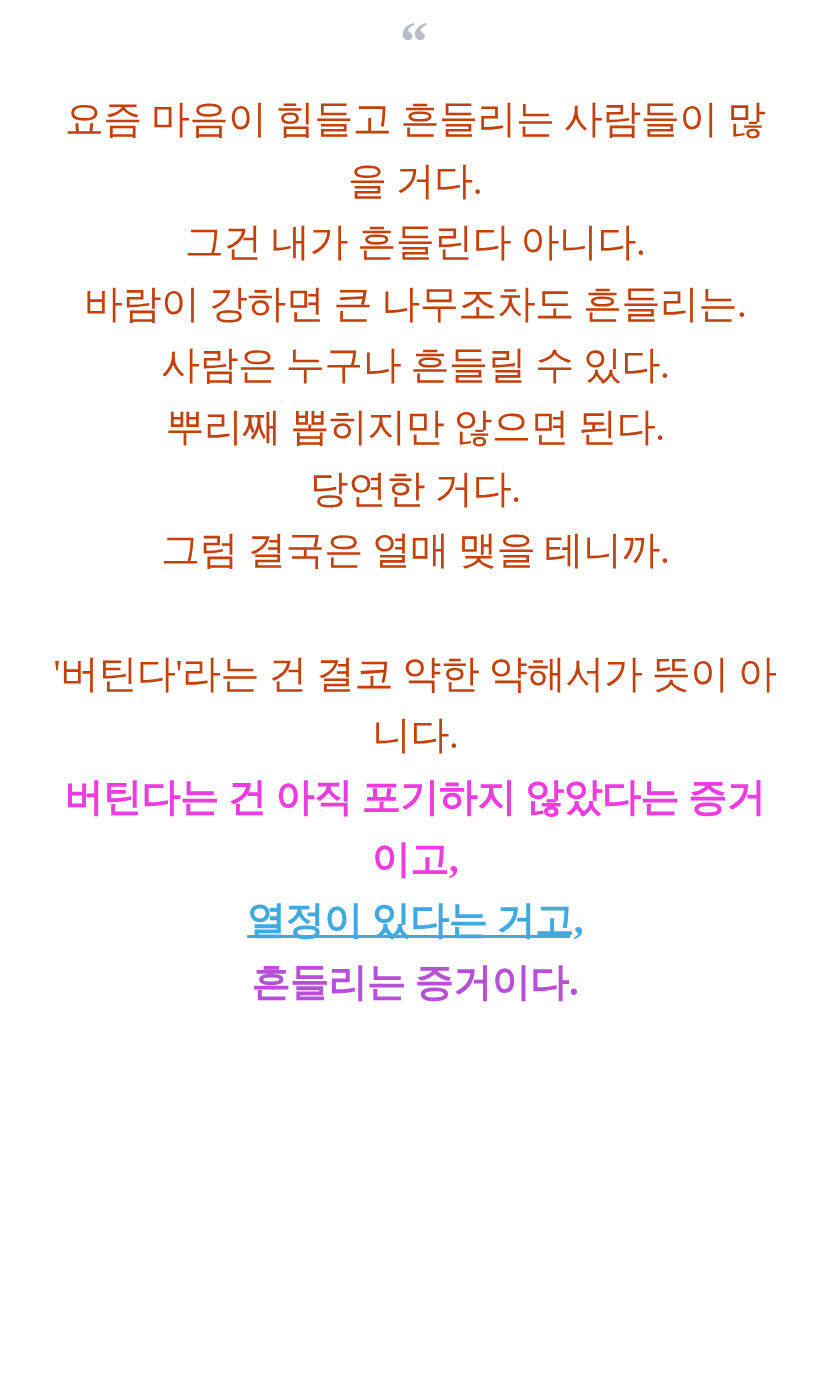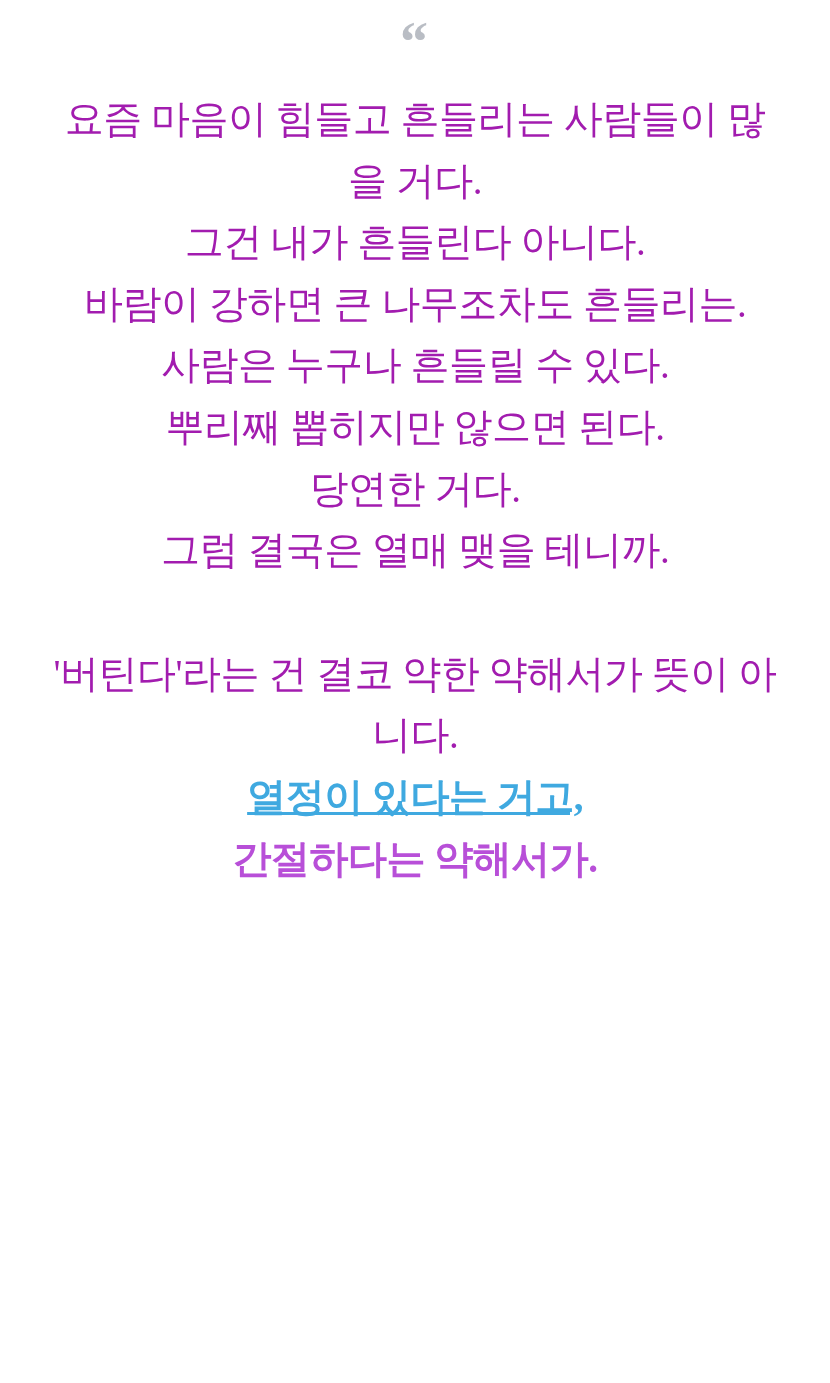--- a/index.html
+++ b/index.html
@@ -47,21 +47,21 @@
     text-align: center;
   }
   .line {
     display: block;
   }
   .blank-line {
     display: block;
     height: 62px;
   }
   .c-dark {
-    color: #a21caf;
+    color: #c2410c;
   }
   .c-red {
     color: #e8264f;
     font-weight: 700;
   }
   .c-magenta {
     color: #ef3ce0;
     font-weight: 700;
   }
   .c-blue {
@@ -90,18 +90,19 @@
       <span class="line c-dark">사람은 누구나 흔들릴 수 있다.</span>
       <span class="line c-dark">뿌리째 뽑히지만 않으면 된다.</span>
       <span class="line c-dark">당연한 거다.</span>
       <span class="line c-dark">그럼 결국은 열매 맺을 테니까.</span>
     </p>
 
     <span class="blank-line"></span>
 
     <p class="para">
       <span class="line c-dark">'버틴다'라는 건 결코 약한 약해서가 뜻이 아니다.</span>
+      <span class="line c-magenta">버틴다는 건 아직 포기하지 않았다는 증거이고,</span>
       <span class="line c-blue">열정이 있다는 거고,</span>
-      <span class="line c-purple">간절하다는 약해서가.</span>
+      <span class="line c-purple">흔들리는 증거이다.</span>
     </p>
 
   </div>
 </div>
 
 </body></html>

